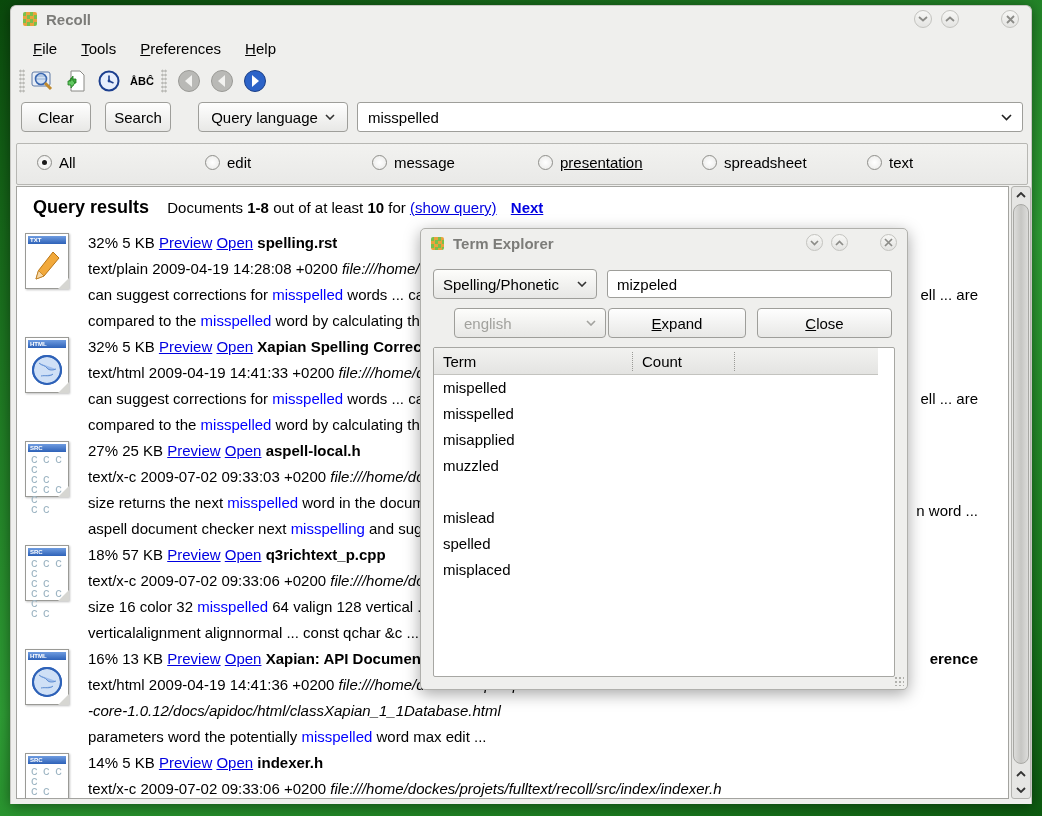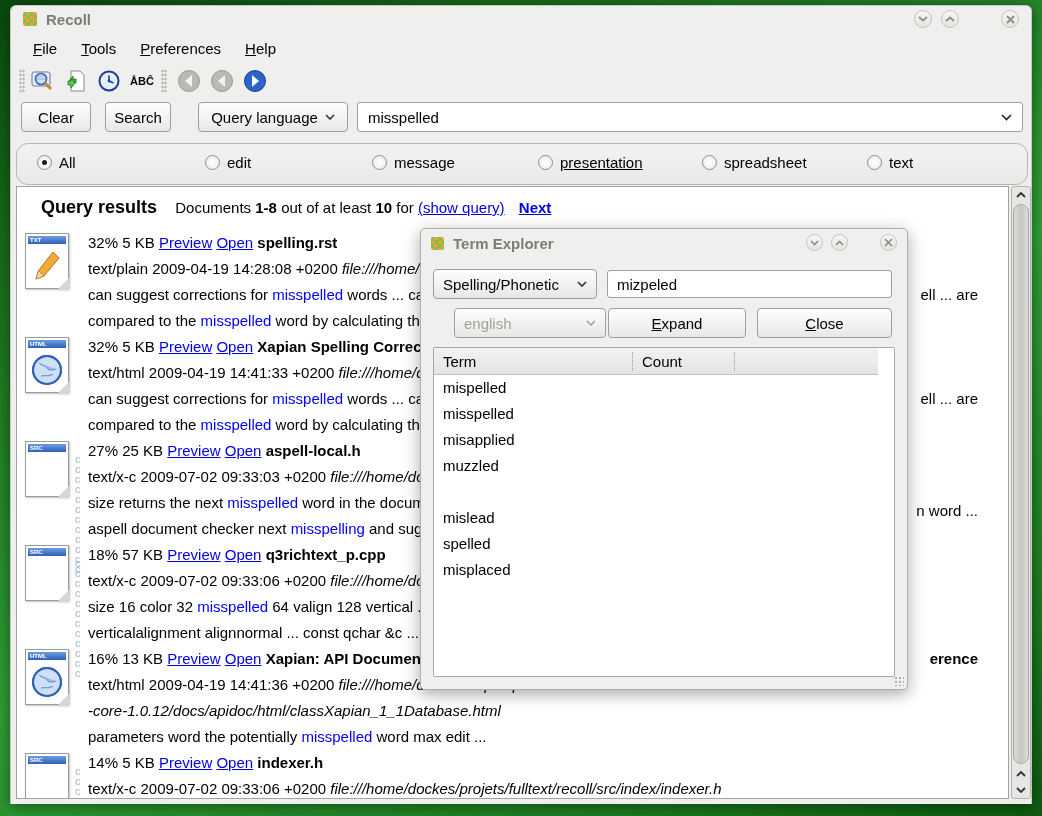--- a/index.html
+++ b/index.html
@@ -41,49 +41,49 @@
   .search-row { position:absolute; left:0; top:96px; width:100%; height:34px; }
   .clear-btn { position:absolute; left:10px; width:70px; }
   .search-btn { position:absolute; left:94px; width:66px; }
   .ql-combo { position:absolute; left:187px; width:150px; }
   .ql-combo .cv { margin-left:7px; }
   .query-combo { position:absolute; left:346px; width:666px; height:30px; background:#fff;
     border:1px solid #9e9e9a; border-radius:3px; display:flex; align-items:center; padding:0 10px; }
   .query-combo .qtext { flex:1; }
   
   .filter-row { position:absolute; left:5px; top:137px; width:1012px; height:42px;
-    background:linear-gradient(#f2f2f0,#e9e9e7); border:1px solid #b7b7b3; border-radius:12px; }
+    background:linear-gradient(#f2f2f0,#e9e9e7); border:1px solid #b7b7b3; border-radius:2px; }
   .radio-item { position:absolute; top:10px; display:flex; align-items:center; }
   .radio { width:15px; height:15px; border-radius:50%; border:1px solid #8f8f8b;
     background:radial-gradient(#ffffff,#e8e8e6); margin-right:7px; position:relative; }
   .radio.checked::after { content:""; position:absolute; left:4px; top:4px; width:5px; height:5px;
     border-radius:50%; background:#1a1a1a; }
   
   .results { position:absolute; left:5px; top:180px; width:993px; height:613px;
     background:#fff; border:1px solid #a3a39f; overflow:hidden; }
-  .results-header { position:absolute; left:24px; top:10px; white-space:nowrap; }
+  .results-header { position:absolute; left:16px; top:10px; white-space:nowrap; }
   .rh-title { font-size:18px; font-weight:bold; margin-right:14px; }
   .sb { font-weight:bold; } .si { font-style:italic; }
   .sl { color:#0000e0; text-decoration:underline; cursor:pointer; }
   .sh { color:#0000ff; }
   .next-link { color:#0000e0; font-weight:bold; text-decoration:underline; cursor:pointer; margin-left:10px; }
   .result-item { position:absolute; left:8px; right:0; height:104px; }
   .lines { position:absolute; left:63px; right:0; top:0; height:104px; }
   .line { position:absolute; left:0; right:0; height:26px; line-height:26px; white-space:nowrap; }
   .pin { position:absolute; right:30px; height:26px; line-height:26px; white-space:nowrap; }
   
   .ficon { position:absolute; left:0; top:3px; width:44px; height:56px; background:#fff;
     border:1px solid #9a9a96; box-shadow:1px 1px 2px rgba(0,0,0,.25); }
   .fbar { position:absolute; left:2px; top:2px; right:2px; height:8px;
     background:linear-gradient(#6f9ce0,#2e62b8); color:#fff; font-size:6px; line-height:8px;
     padding-left:2px; font-weight:bold; overflow:hidden; }
   .fbody { position:absolute; left:2px; top:12px; right:2px; bottom:2px; display:flex;
     align-items:center; justify-content:center; }
   .fbody.src { flex-direction:column; align-items:flex-start; justify-content:flex-start;
-    color:#9fb6c4; font-size:11px; line-height:10px; padding-left:3px; letter-spacing:1px;margin-left:44px; }
+    color:#9fb6c4; font-size:13px; line-height:10px; padding-left:3px; letter-spacing:1px; }
   .fold { position:absolute; right:-1px; bottom:-1px; width:0; height:0;
     border-left:11px solid transparent; border-bottom:11px solid #d6d6d2; }
   
   .vscroll { position:absolute; left:1000px; top:180px; width:20px; height:613px;
     background:#e6e6e4; border:1px solid #b3b3af; border-radius:3px; }
   .sb-arrow { position:absolute; left:0; width:18px; height:16px; display:flex; align-items:center; justify-content:center; }
   .sb-thumb { position:absolute; left:1px; top:17px; width:16px; height:560px;
     background:linear-gradient(90deg,#dcdcda,#c6c6c3 50%,#dcdcda); border:1px solid #a8a8a4; border-radius:8px; }
   
   .dialog { position:absolute; left:420px; top:228px; width:488px; height:462px;

